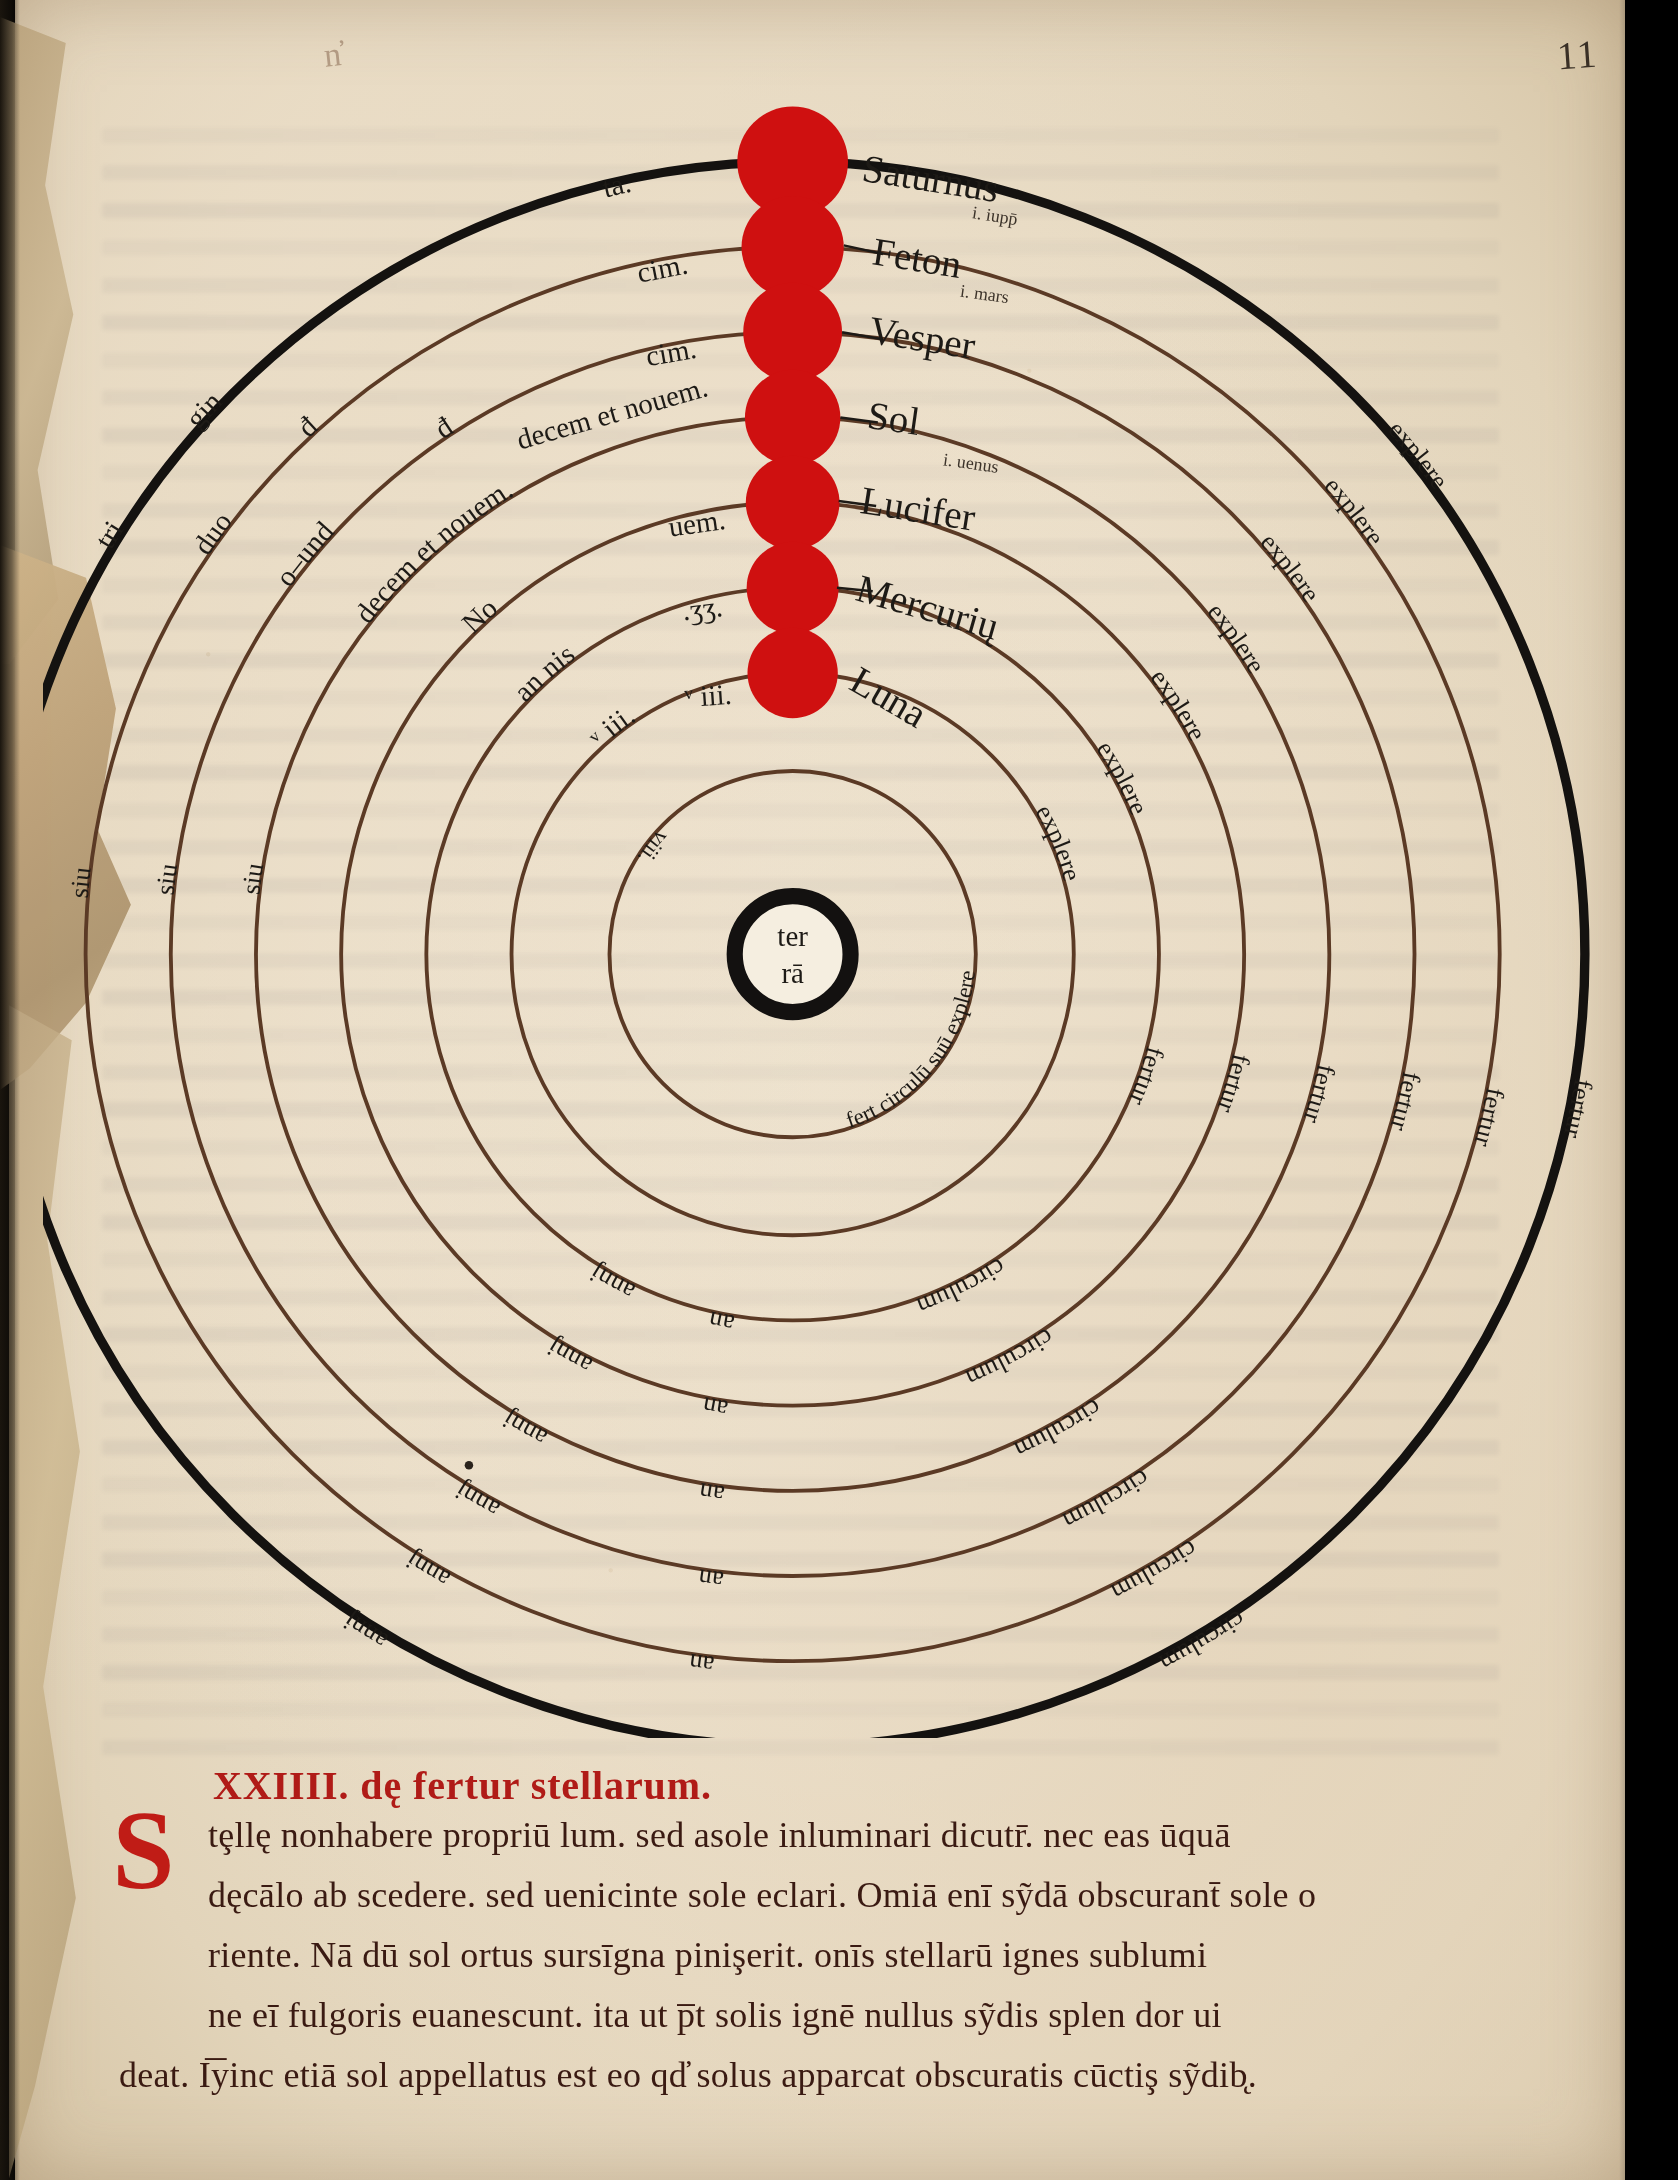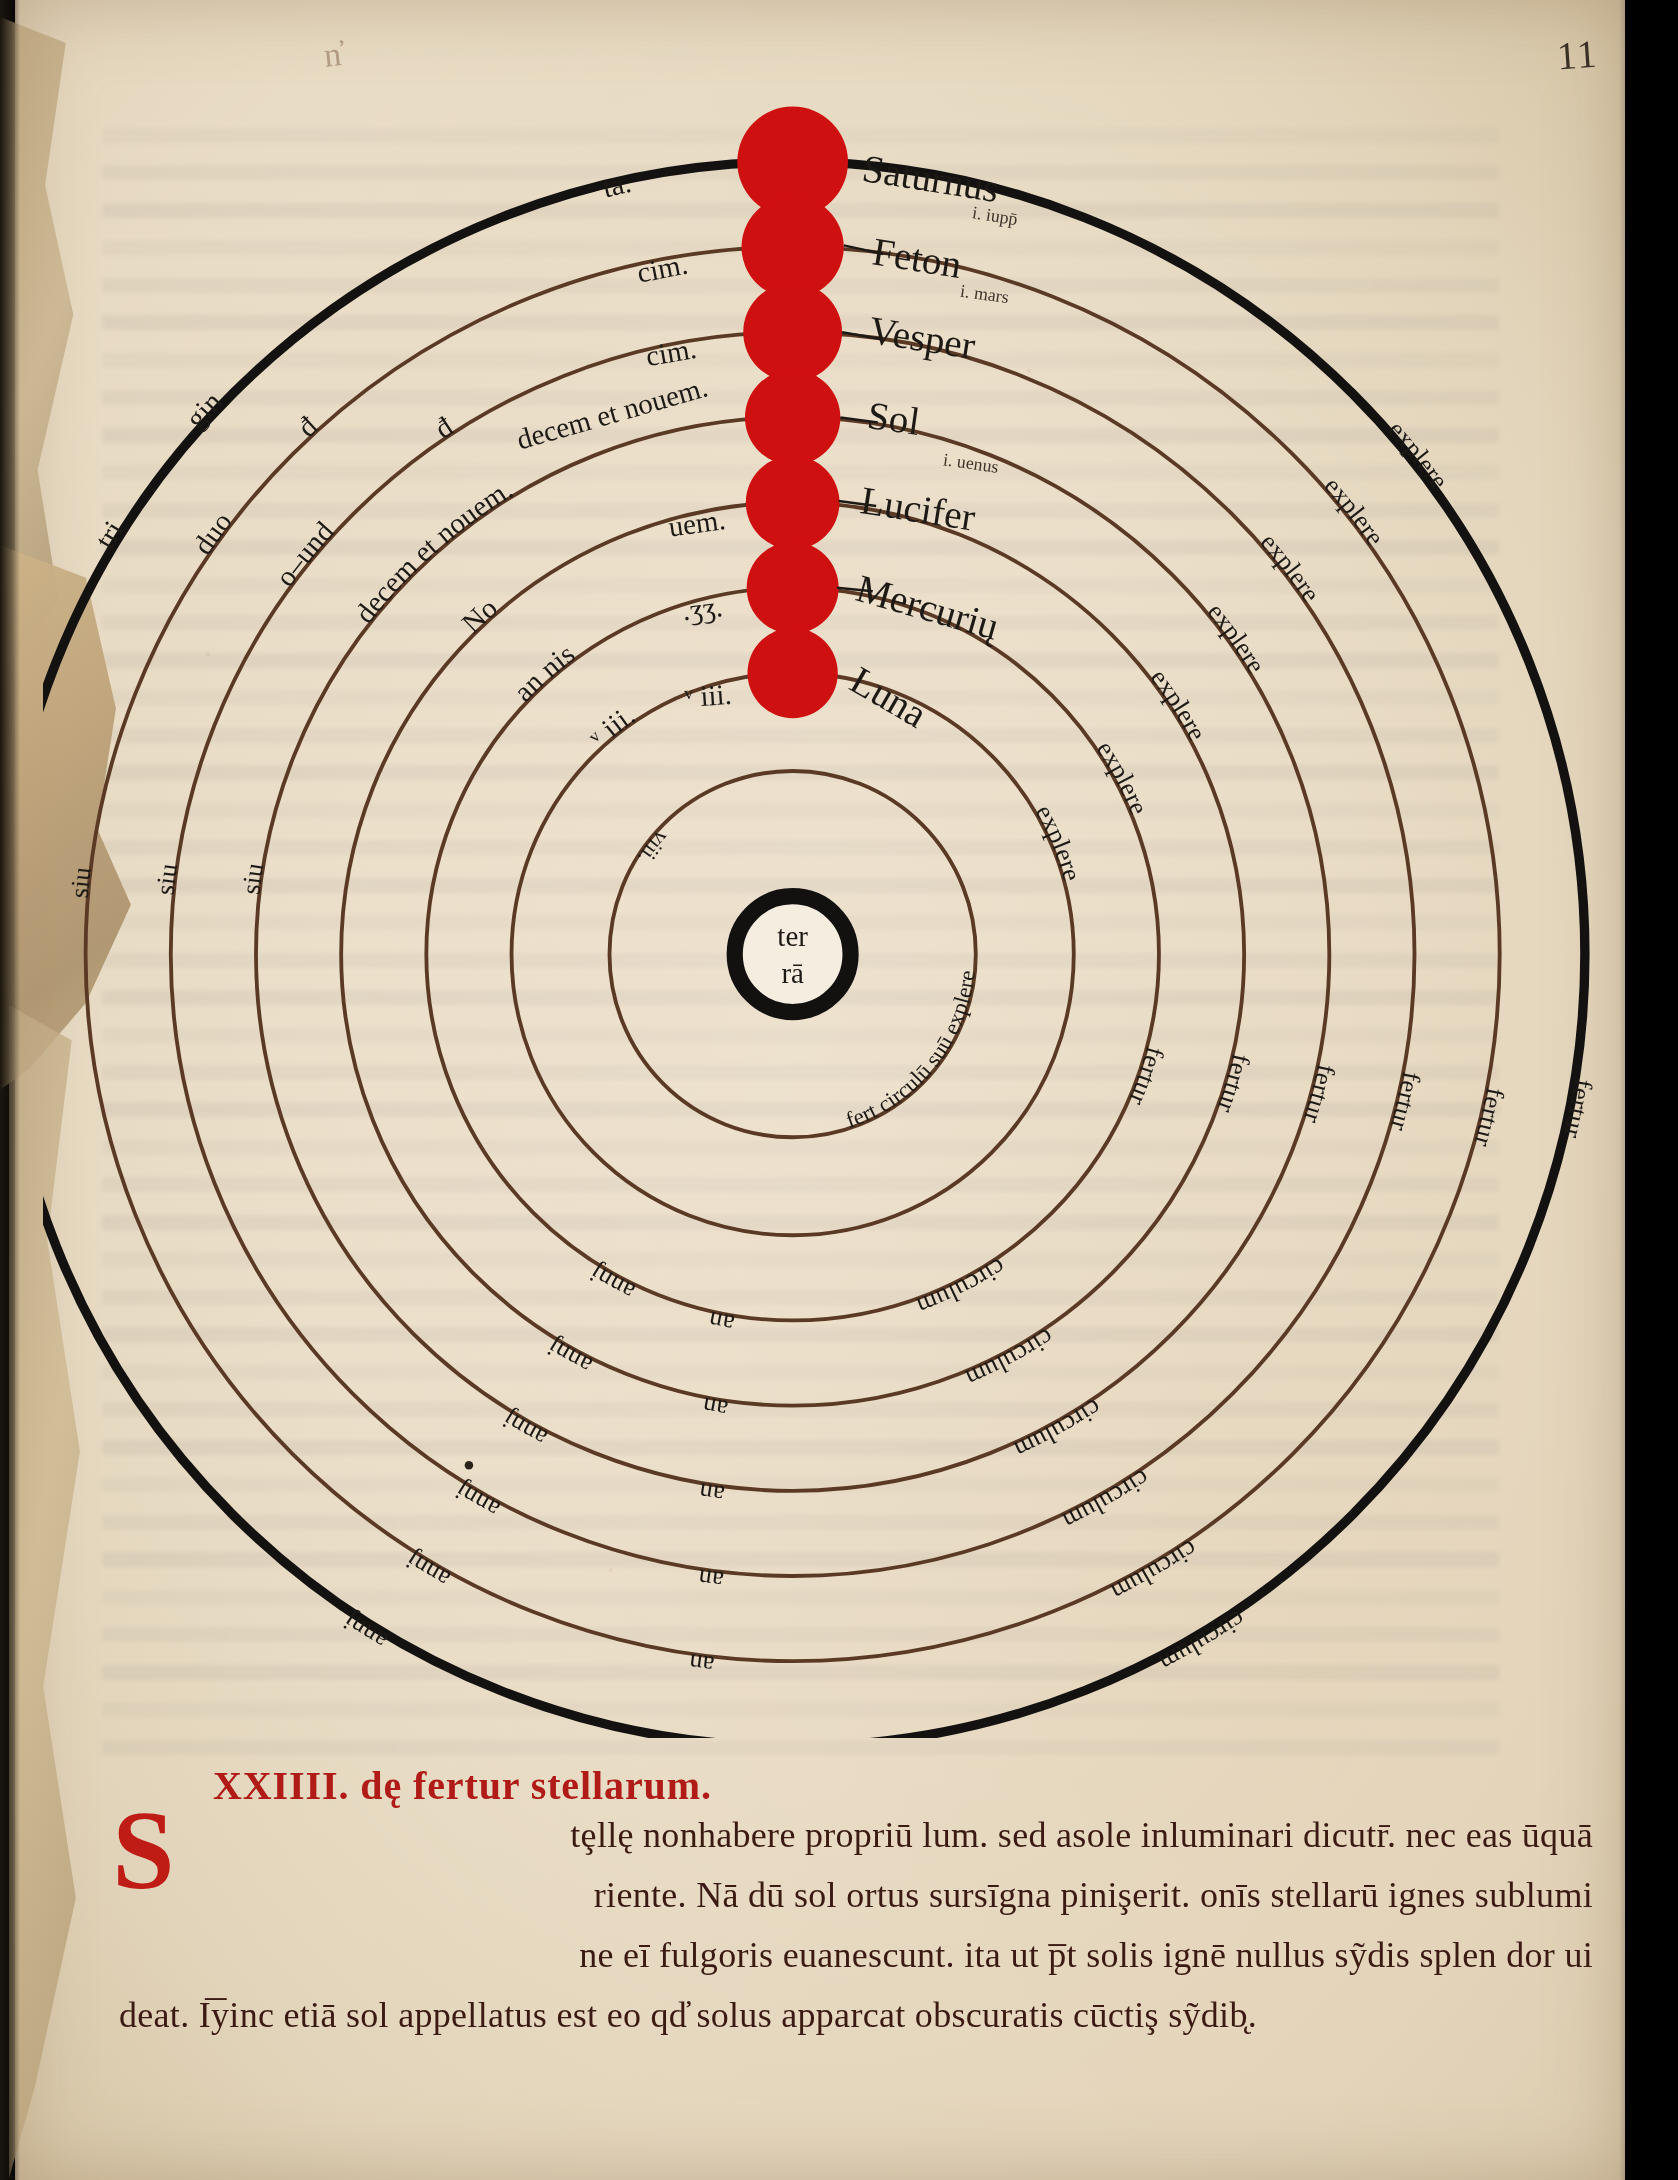--- a/index.html
+++ b/index.html
@@ -117,21 +117,21 @@
     font-weight:600;
   }
   .bodyline{
     font-family:"Liberation Serif", serif;
     font-size:36px;
     color:#3a1a12;
     letter-spacing:0.3px;
     margin:0 0 18px 0;
     white-space:nowrap;
   }
-  .bodyline.indent{margin-left:89px;text-align:right;}
+  .bodyline.indent{margin-left:89px;}
   .dropcap{
     position:absolute;left:-6.8px;top:44px;
     font-family:"Liberation Serif", serif;
     font-size:112px;line-height:.8;
     color:#c01c16;
     font-weight:700;
   }
 </style>
 </head>
 <body>
@@ -414,20 +414,21 @@
       </text>
 
       <circle cx="500" cy="1660" r="5" fill="#2a231c"></circle>
     </svg>
   </div>
 
   <div class="textblock">
     <div class="dropcap">S</div>
     <p class="rubric">XXIIII. dę fertur stellarum.</p>
     <p class="bodyline indent">tȩllę nonhabere propriū lum. sed asole inluminari dicutr̄. nec eas ūquā</p>
+    <p class="bodyline indent">dęcālo ab sce­dere. sed uenicinte sole eclari. Omiā enī sỹdā obscurant̄ sole o</p>
     <p class="bodyline indent">riente. Nā dū sol ortus sursīgna pinişerit. onīs stellarū ignes sublumi</p>
     <p class="bodyline indent">ne eī fulgoris euanescunt. ita ut p̅t solis ignē nullus sỹdis splen dor ui</p>
     <p class="bodyline">deat. I͞yinc etiā sol appellatus est eo qd̕ solus apparcat obscuratis cūctiş sỹdib̨.</p>
   </div>
 
   <div class="edge-dark-left"></div>
   <div class="edge-dark"></div>
 </div>
 
 

